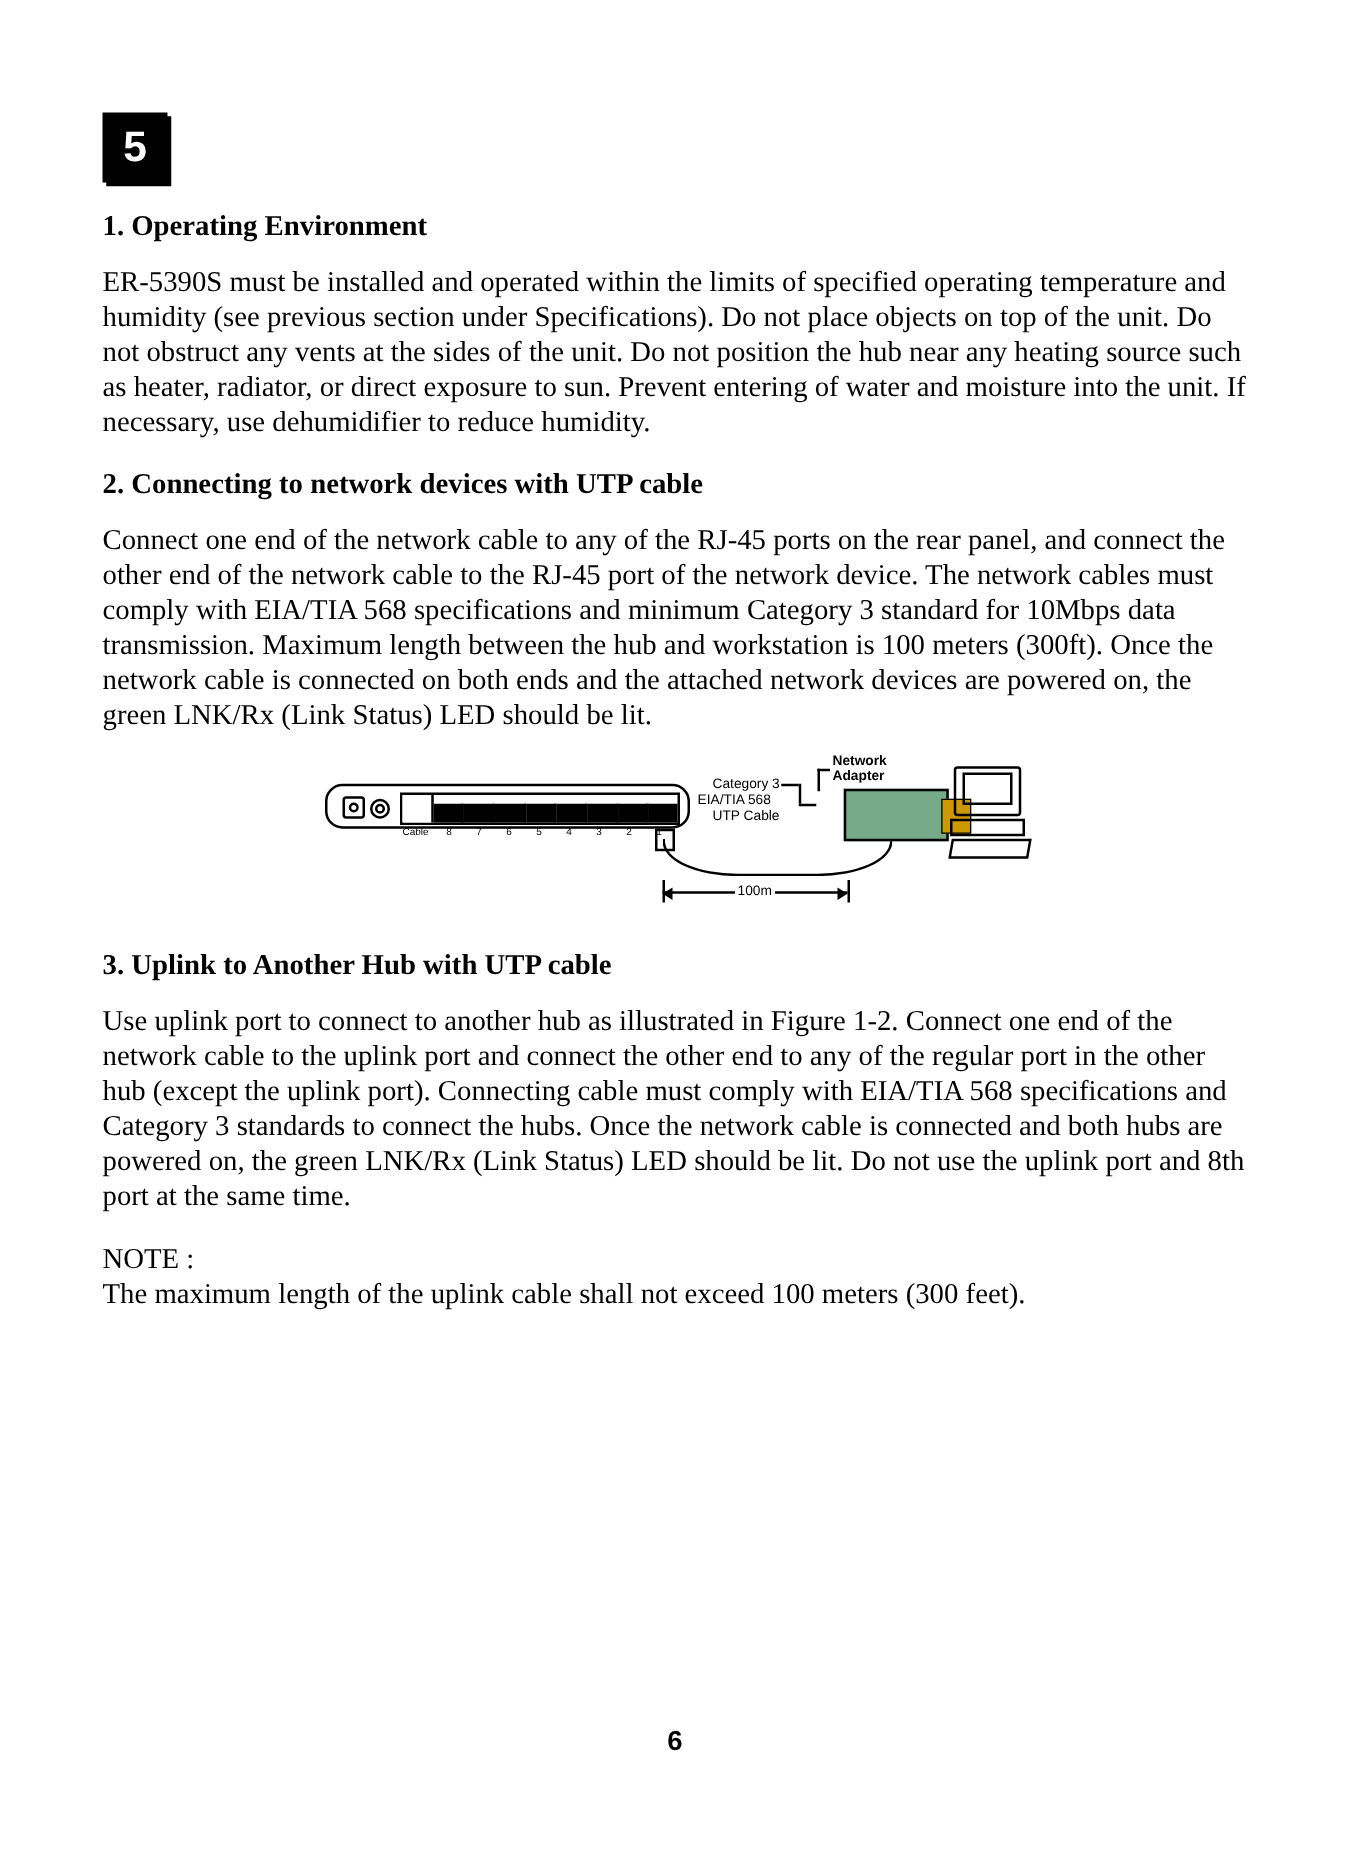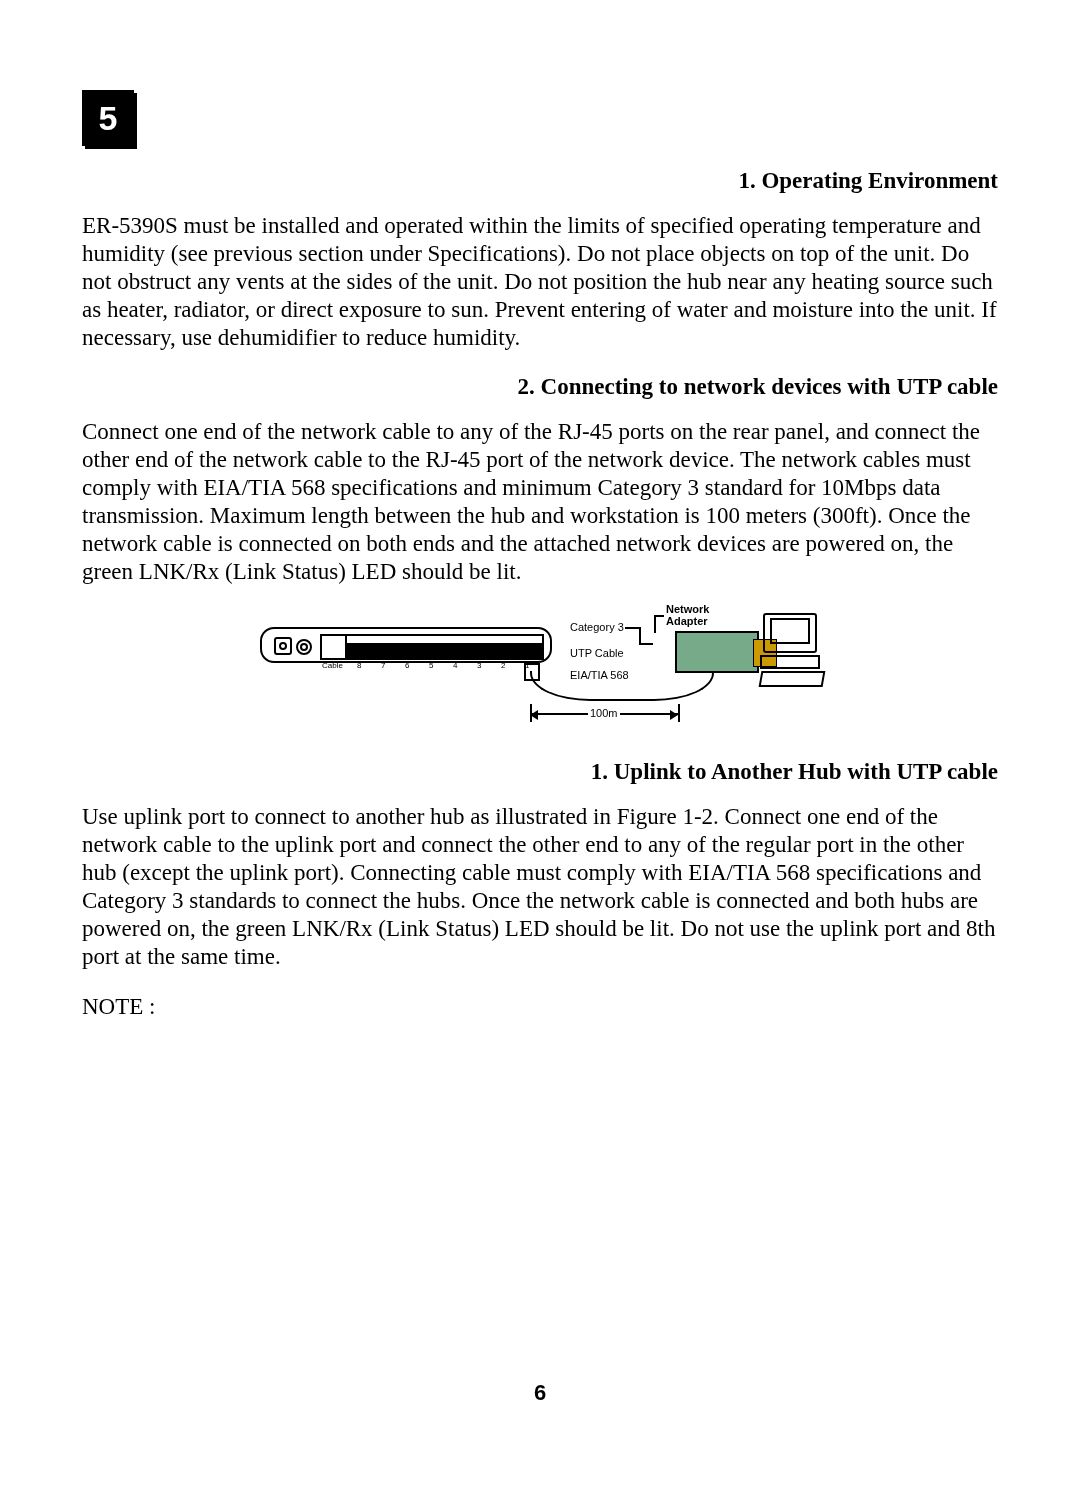--- a/index.html
+++ b/index.html
@@ -32,21 +32,20 @@
     font-family: Arial, Helvetica, sans-serif;
   }
   .chtitle {
     font-size: 40px;
     font-weight: bold;
   }
   .sect-title {
     font-size: 23px;
     font-weight: bold;
     margin: 20px 0 18px 0;
-    text-align: right;
   }
   p.body {
     font-size: 23px;
     line-height: 1.22;
     margin: 0 0 22px 0;
   }
   .fig-wrap {
     display: flex;
     flex-direction: column;
     align-items: center;
@@ -168,21 +167,21 @@
     <span class="lbl" style="left:169px; top:53px; font-size:8px;">5</span>
     <span class="lbl" style="left:193px; top:53px; font-size:8px;">4</span>
     <span class="lbl" style="left:217px; top:53px; font-size:8px;">3</span>
     <span class="lbl" style="left:241px; top:53px; font-size:8px;">2</span>
     <span class="lbl" style="left:265px; top:53px; font-size:8px;">1</span>
 
     <div class="jack"></div>
     <div class="cable-curve"></div>
 
     <div class="lbl" style="left:310px; top:12px;">Category 3</div>
-    <div class="lbl" style="left:310px; top:25px;margin-top:35px;">EIA/TIA 568</div>
+    <div class="lbl" style="left:298px; top:25px;">EIA/TIA 568</div>
     <div class="lbl" style="left:310px; top:38px;">UTP Cable</div>
 
     <div class="hbar" style="left:365px; top:18px; width:14px;"></div>
     <div class="vbar" style="left:379px; top:18px; height:16px;"></div>
     <div class="hbar" style="left:379px; top:34px; width:14px;"></div>
 
     <div class="lbl" style="left:406px; top:-6px; font-weight:bold;">Network</div>
     <div class="lbl" style="left:406px; top:6px; font-weight:bold;">Adapter</div>
     <div class="hbar" style="left:394px; top:6px; width:10px;"></div>
     <div class="vbar" style="left:394px; top:6px; height:18px;"></div>
@@ -197,20 +196,21 @@
     </div>
 
     <div class="vbar" style="left:270px; top:95px; height:18px;"></div>
     <div class="vbar" style="left:418px; top:95px; height:18px;"></div>
     <div class="hbar arrowL" style="left:270px; top:104px; width:58px;"></div>
     <div class="hbar arrowR" style="left:360px; top:104px; width:58px;"></div>
     <div class="lbl" style="left:330px; top:98px;">100m</div>
   </div>
 </div>
 
-<div class="sect-title">1.  Uplink to Another Hub with UTP cable</div>
+<div class="sect-title">3.  Uplink to Another Hub with UTP cable</div>
 <p class="body">Use uplink port to connect to another hub as illustrated in Figure 1-2. Connect one end of the network cable to the uplink port and connect the other end to any of the regular port in the other hub (except the uplink port).  Connecting cable must comply with EIA/TIA 568 specifications and Category 3 standards to connect the hubs. Once the network cable is connected and both hubs are powered on, the green LNK/Rx (Link Status) LED should be lit.  Do not use the uplink port and 8th port at the same time.</p>
 
 <div class="note">
   <span class="note-lbl">NOTE : </span>
+  <span class="note-body">The maximum length of the uplink cable shall not exceed 100 meters (300 feet).</span>
 </div>
 
 <div class="pgnum">6</div>
 
 </body></html>

